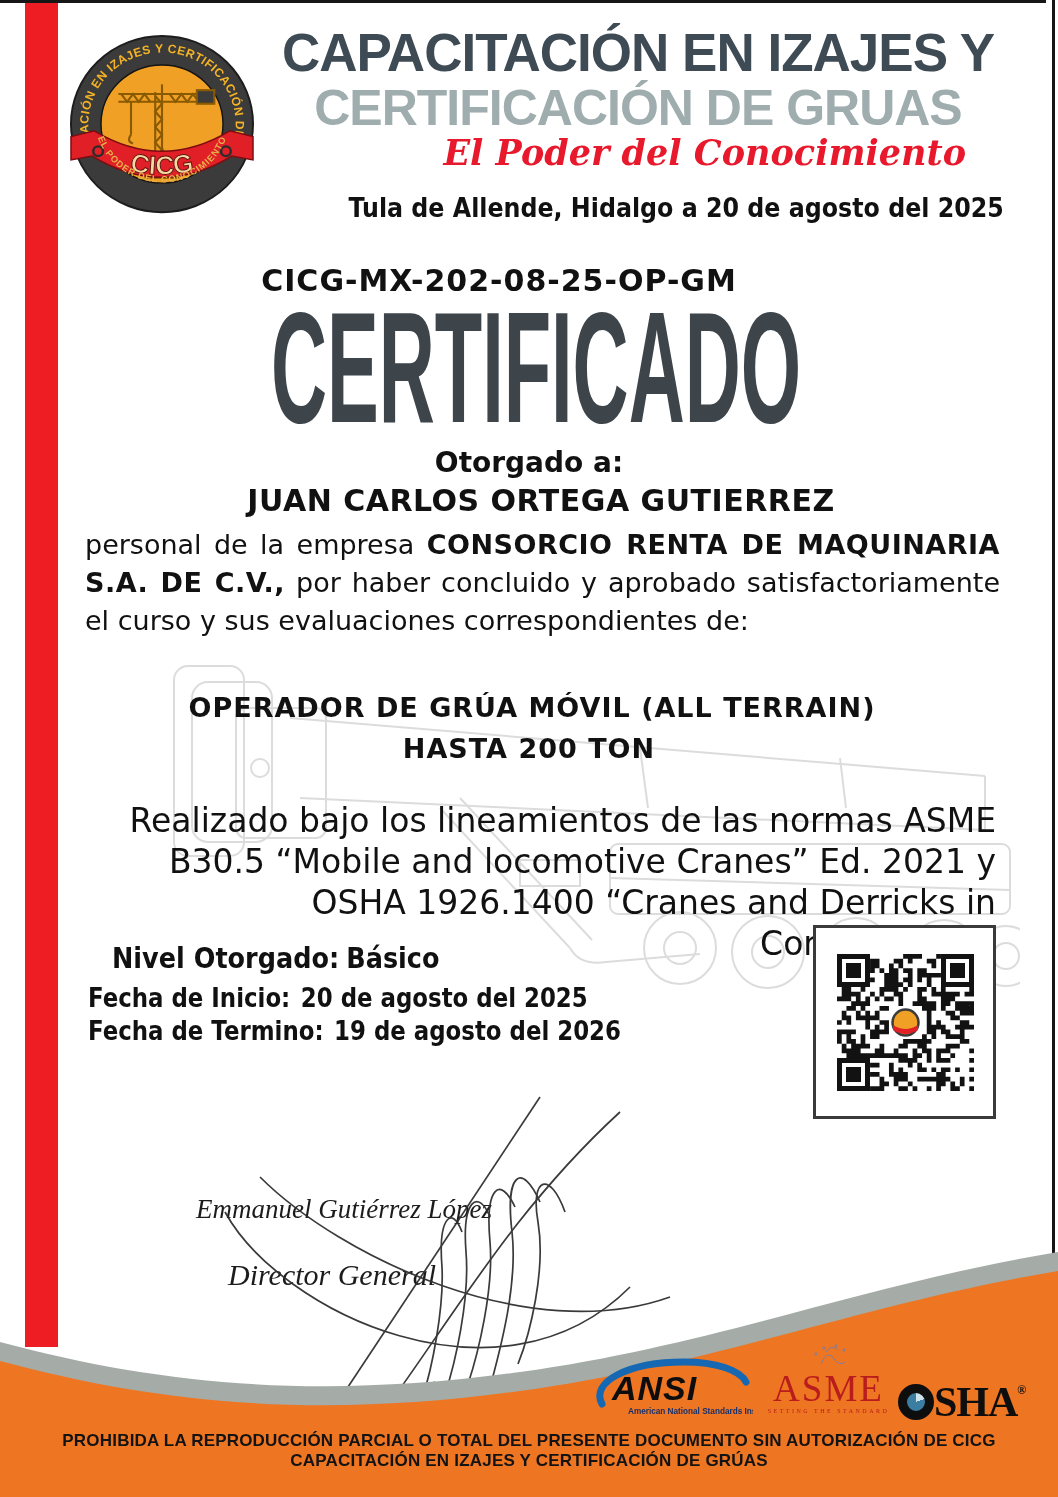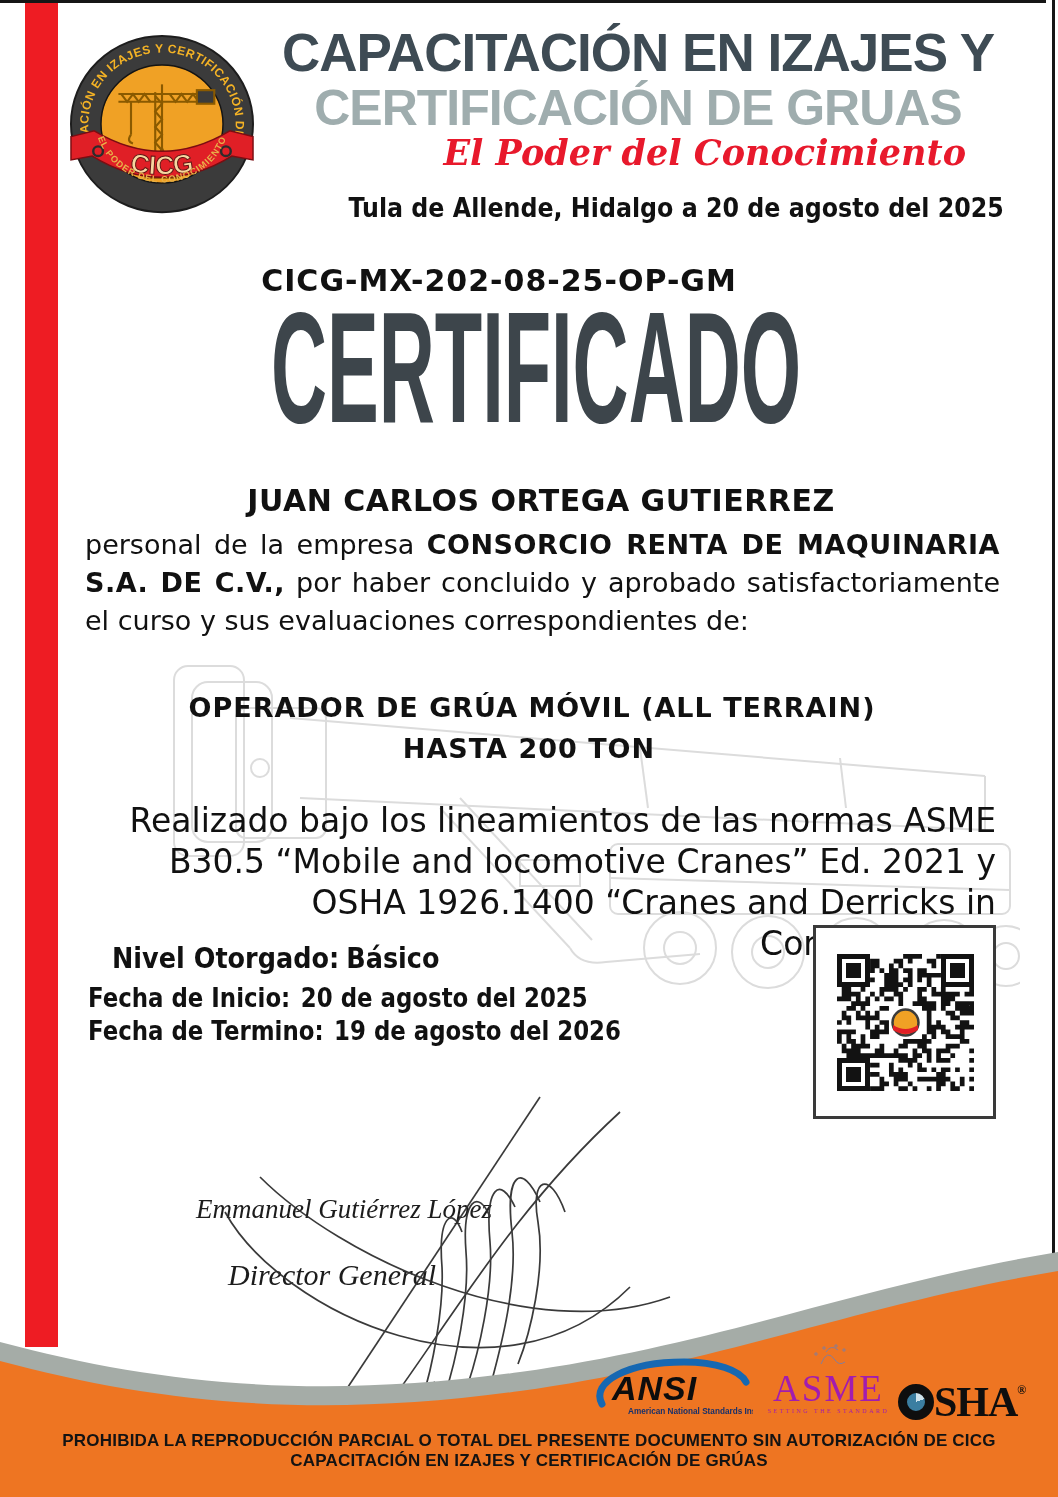--- a/index.html
+++ b/index.html
@@ -51,21 +51,21 @@
   
   .sig-scribble{position:absolute;left:200px;top:1082px;width:480px;height:395px;z-index:2;}
   .sig-name{position:absolute;left:196px;top:1194px;font-family:"Liberation Serif",serif;
             font-style:italic;font-size:27px;color:#1c1c1c;z-index:1;}
   .sig-title{position:absolute;left:228px;top:1258px;font-family:"Liberation Serif",serif;
              font-style:italic;font-size:30px;color:#1c1c1c;z-index:1;}
   
   .footer-wave{position:absolute;left:0;bottom:0;width:1058px;height:255px;z-index:3;}
   .ansi{position:absolute;left:588px;top:1356px;width:165px;height:66px;z-index:4;}
   .asme{position:absolute;left:766px;top:1342px;width:125px;height:80px;z-index:4;text-align:center;
-        font-family:"Liberation Serif",serif;color:#a21caf;}
+        font-family:"Liberation Serif",serif;color:#b91c1c;}
   .asme .asme-word{font-size:37px;letter-spacing:2px;line-height:34px;}
   .asme .asme-tag{font-size:6px;letter-spacing:2.5px;margin-top:2px;}
   .asme .asme-sketch{height:26px;}
   .osha{position:absolute;left:898px;top:1378px;z-index:4;font-family:"Liberation Serif",serif;
         font-weight:bold;color:#0e0e0e;white-space:nowrap;}
   .osha-o{display:inline-block;width:18px;height:18px;border-radius:50%;border:9px solid #0e0e0e;
           background:conic-gradient(#cfe3ec 0 70deg,#3b7ea1 70deg 360deg);vertical-align:-4px;}
   .osha-rest{font-size:42px;letter-spacing:-1px;}
   .osha-reg{font-size:12px;vertical-align:22px;}
   .disclaimer{position:absolute;left:28px;right:28px;top:1431px;text-align:center;font-size:17px;
@@ -124,20 +124,21 @@
   <div class="title1">CAPACITACIÓN EN IZAJES Y</div>
   <div class="title2">CERTIFICACIÓN DE GRUAS</div>
   <div class="tagline">El Poder del Conocimiento</div>
   <div class="dateline">Tula de Allende, Hidalgo a 20 de agosto del 2025</div>
 
   <div class="code">CICG-MX-202-08-25-OP-GM</div>
   <svg class="big-title-svg" viewBox="0 0 1058 140">
     <text x="536" y="124" text-anchor="middle" textLength="530" lengthAdjust="spacingAndGlyphs" font-family="Liberation Sans,sans-serif" font-weight="bold" font-size="158" fill="#3d454b">CERTIFICADO</text>
   </svg>
 
+  <div class="otorgado">Otorgado a:</div>
   <div class="recipient">JUAN CARLOS ORTEGA GUTIERREZ</div>
 
   <div class="bodytext"><span>personal de la empresa </span><b>CONSORCIO RENTA DE MAQUINARIA S.A. DE C.V.,</b><span> por haber concluido y aprobado satisfactoriamente el curso y sus evaluaciones correspondientes de:</span></div>
 
   <svg class="crane-sketch" viewBox="0 0 880 360" fill="none" stroke="#dcdcdc" stroke-width="2">
     <rect x="34" y="18" width="70" height="190" rx="14"></rect>
     <rect x="52" y="34" width="80" height="160" rx="16"></rect>
     <rect x="96" y="60" width="90" height="130" rx="10"></rect>
     <circle cx="120" cy="120" r="9"></circle>
     <path d="M150,70 L845,128"></path>

